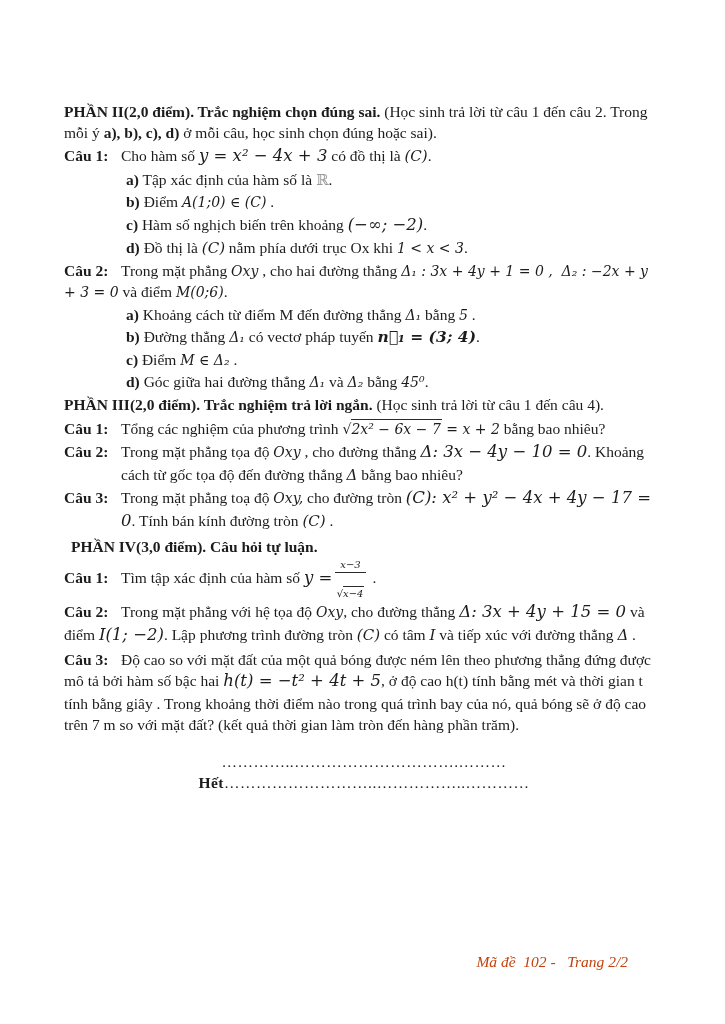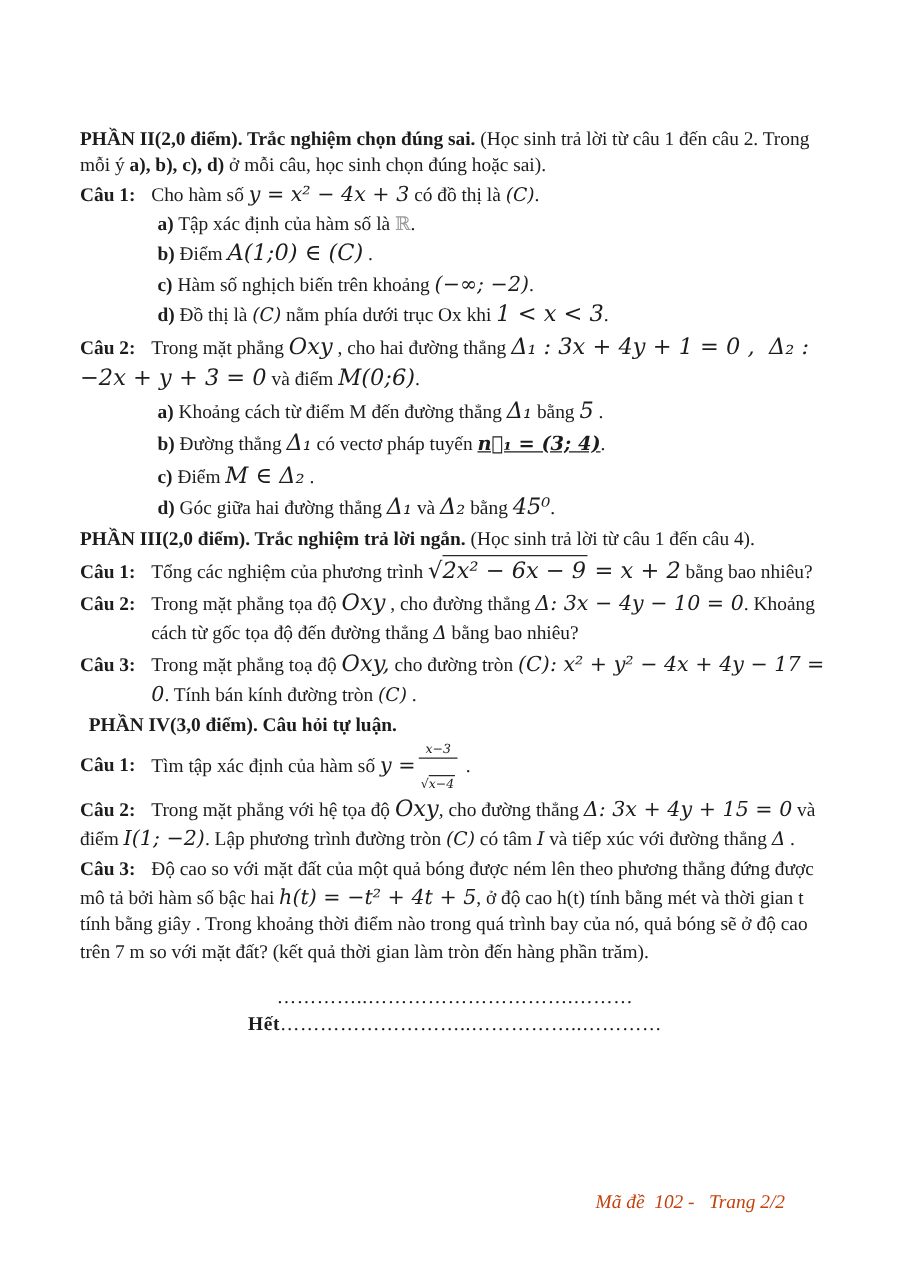--- a/index.html
+++ b/index.html
@@ -19,22 +19,22 @@
   b { font-weight: bold; }
   .qlabel { display: inline-block; width: 57px; font-weight: bold; text-indent: 0; }
   .sublabel { font-weight: bold; }
   .hang { padding-left: 57px; text-indent: -57px; }
   .item { padding-left: 62px; }
   .math {
     font-family: "DejaVu Serif", "Liberation Serif", serif;
     font-style: italic; font-size: 15px; white-space: pre-wrap;
   }
   .mlg { font-size: 16.5px; }
-  .msm { font-size: 18px; }
-  .mbold { font-weight: bold; font-size: 15.5px; text-decoration: underline; }
+  .msm { font-size: 14px; }
+  .mbold { font-weight: bold; font-size: 15.5px; }
   .bbR { font-style: normal; color: #9a9a9a; font-family: "DejaVu Serif", serif; }
   .rt { font-style: normal; }
   .radicand { border-top: 1.2px solid #2a2a2a; padding: 1px 1px 0 0; }
   .frac {
     display: inline-flex; flex-direction: column; align-items: center;
     vertical-align: middle; text-indent: 0; line-height: 1.15;
     font-size: 10px; margin: 0 3px;
   }
   .frac .num { border-bottom: 1.2px solid #2a2a2a; padding: 0 5px 1px 5px; }
   .frac .den { padding-top: 15px; }
@@ -71,21 +71,21 @@
     <p class="item"><b class="sublabel">a)</b><span> Khoảng cách từ điểm M đến đường thẳng </span><span class="math msm">Δ₁</span><span> bằng </span><span class="math msm">5</span><span> .</span></p>
 
     <p class="item"><b class="sublabel">b)</b><span> Đường thẳng </span><span class="math msm">Δ₁</span><span> có vectơ pháp tuyến </span><span class="math mbold">n⃗₁ = (3; 4)</span><span>.</span></p>
 
     <p class="item"><b class="sublabel">c)</b><span> Điểm </span><span class="math msm">M ∈ Δ₂</span><span> .</span></p>
 
     <p class="item"><b class="sublabel">d)</b><span> Góc giữa hai đường thẳng </span><span class="math msm">Δ₁</span><span> và </span><span class="math msm">Δ₂</span><span> bằng </span><span class="math msm">45⁰</span><span>.</span></p>
 
     <p class="mt2"><b>PHẦN III(2,0 điểm). Trắc nghiệm trả lời ngắn.</b><span> (Học sinh trả lời từ câu 1 đến câu 4).</span></p>
 
-    <p class="hang mt2"><b class="qlabel">Câu 1:</b><span>Tổng các nghiệm của phương trình </span><span class="math msm"><span class="rt">√</span><span class="radicand">2x² − 6x − 9</span><span> = x + 2</span></span><span> bằng bao nhiêu?</span></p>
+    <p class="hang mt2"><b class="qlabel">Câu 1:</b><span>Tổng các nghiệm của phương trình </span><span class="math msm"><span class="rt">√</span><span class="radicand">2x² − 6x − 7</span><span> = x + 2</span></span><span> bằng bao nhiêu?</span></p>
 
     <p class="hang mt2"><b class="qlabel">Câu 2:</b><span>Trong mặt phẳng tọa độ </span><span class="math msm">Oxy</span><span> , cho đường thẳng </span><span class="math mlg">Δ: 3x − 4y − 10 = 0</span><span>. Khoảng cách từ gốc tọa độ đến đường thẳng </span><span class="math">Δ</span><span> bằng bao nhiêu?</span></p>
 
     <p class="hang mt2"><b class="qlabel">Câu 3:</b><span>Trong mặt phẳng toạ độ </span><span class="math msm">Oxy,</span><span> cho đường tròn </span><span class="math mlg">(C): x² + y² − 4x + 4y − 17 = 0</span><span>. Tính bán kính đường tròn </span><span class="math">(C)</span><span> .</span></p>
 
 
     <p class="mt3 p4head"><b>PHẦN IV(3,0 điểm). Câu hỏi tự luận.</b></p>
 
     <p class="mt2"><b class="qlabel">Câu 1:</b><span>Tìm tập xác định của hàm số </span><span class="math mlg">y =</span><span class="frac math"><span class="num">x−3</span><span class="den"><span class="rt">√</span><span class="radicand">x−4</span></span></span><span> .</span></p>
 

